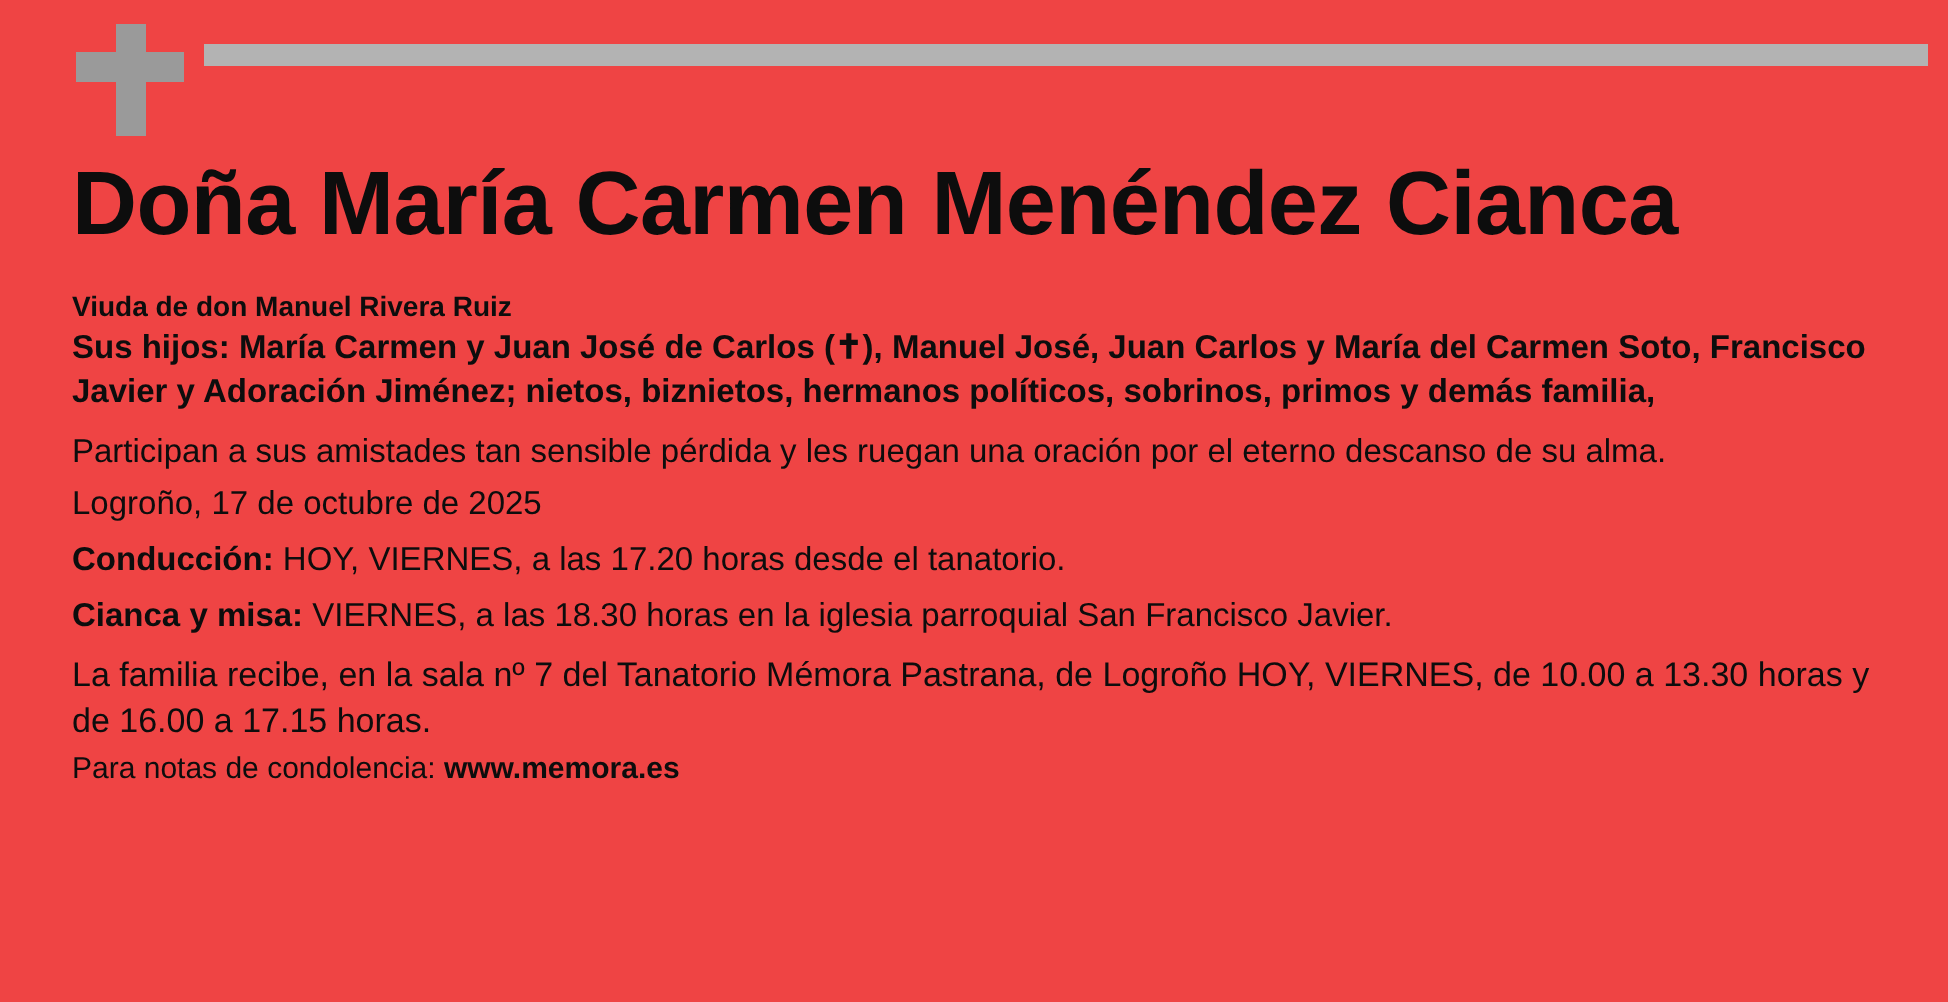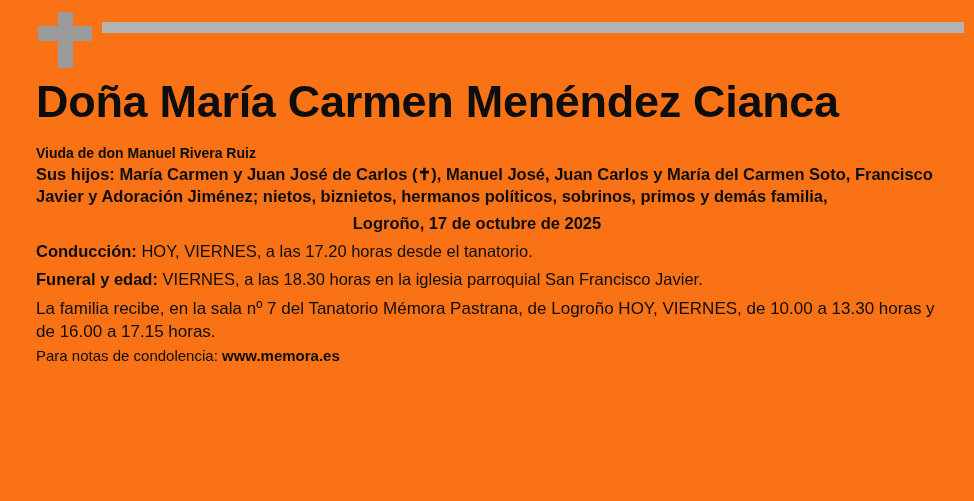--- a/index.html
+++ b/index.html
@@ -13,21 +13,21 @@
     font-family: "Liberation Sans", sans-serif;
     color: #0d0d0d;
     overflow: hidden;
   }
   .obituary {
     position: relative;
     width: 974px;
     height: 501px;
     box-sizing: border-box;
     padding: 0 32px;
-    background: #f97316;
+    background: #ef4444;
   }
   
   .top-band {
     position: relative;
     height: 74px;
   }
   .cross {
     position: absolute;
     left: 6px;
     top: 12px;
@@ -91,23 +91,23 @@
     font-weight: bold;
     font-size: 16.5px;
     line-height: 1.32;
   }
   .participate {
     font-size: 16.5px;
     margin-top: 7px;
     line-height: 1.35;
   }
   .place-date {
-    font-weight: bold;
+    font-weight: normal;
     font-size: 16.5px;
-    text-align: center;
+    text-align: left;
     margin: 6px 24px 0 0;
   }
   .detail {
     font-size: 16.5px;
     margin-top: 9px;
   }
   .recepcion {
     font-size: 17px;
     margin-top: 9px;
     line-height: 1.35;
@@ -140,30 +140,31 @@
 
     <div class="spouse">Viuda de don Manuel Rivera Ruiz</div>
 
 
 
     <div class="family">
       <span class="b">Sus hijos:</span>
       <span>María Carmen y Juan José de Carlos (✝), Manuel José, Juan Carlos y María del Carmen Soto, Francisco Javier y Adoración Jiménez; nietos, biznietos, hermanos políticos, sobrinos, primos y demás familia,</span>
     </div>
 
+    <div class="participate">Participan a sus amistades tan sensible pérdida y les ruegan una oración por el eterno descanso de su alma.</div>
 
     <div class="place-date">Logroño, 17 de octubre de 2025</div>
 
     <div class="detail">
       <span class="b">Conducción:</span>
       <span>HOY, VIERNES, a las 17.20 horas desde el tanatorio.</span>
     </div>
 
     <div class="detail">
-      <span class="b">Funeral y edad:</span>
+      <span class="b">Cianca y misa:</span>
       <span>VIERNES, a las 18.30 horas en la iglesia parroquial San Francisco Javier.</span>
     </div>
 
     <div class="recepcion">La familia recibe, en la sala nº 7 del Tanatorio Mémora Pastrana, de Logroño HOY, VIERNES, de 10.00 a 13.30 horas y de 16.00 a 17.15 horas.</div>
 
     <div class="footer">
       <span>Para notas de condolencia:</span>
       <span class="site">www.memora.es</span>
     </div>
 

